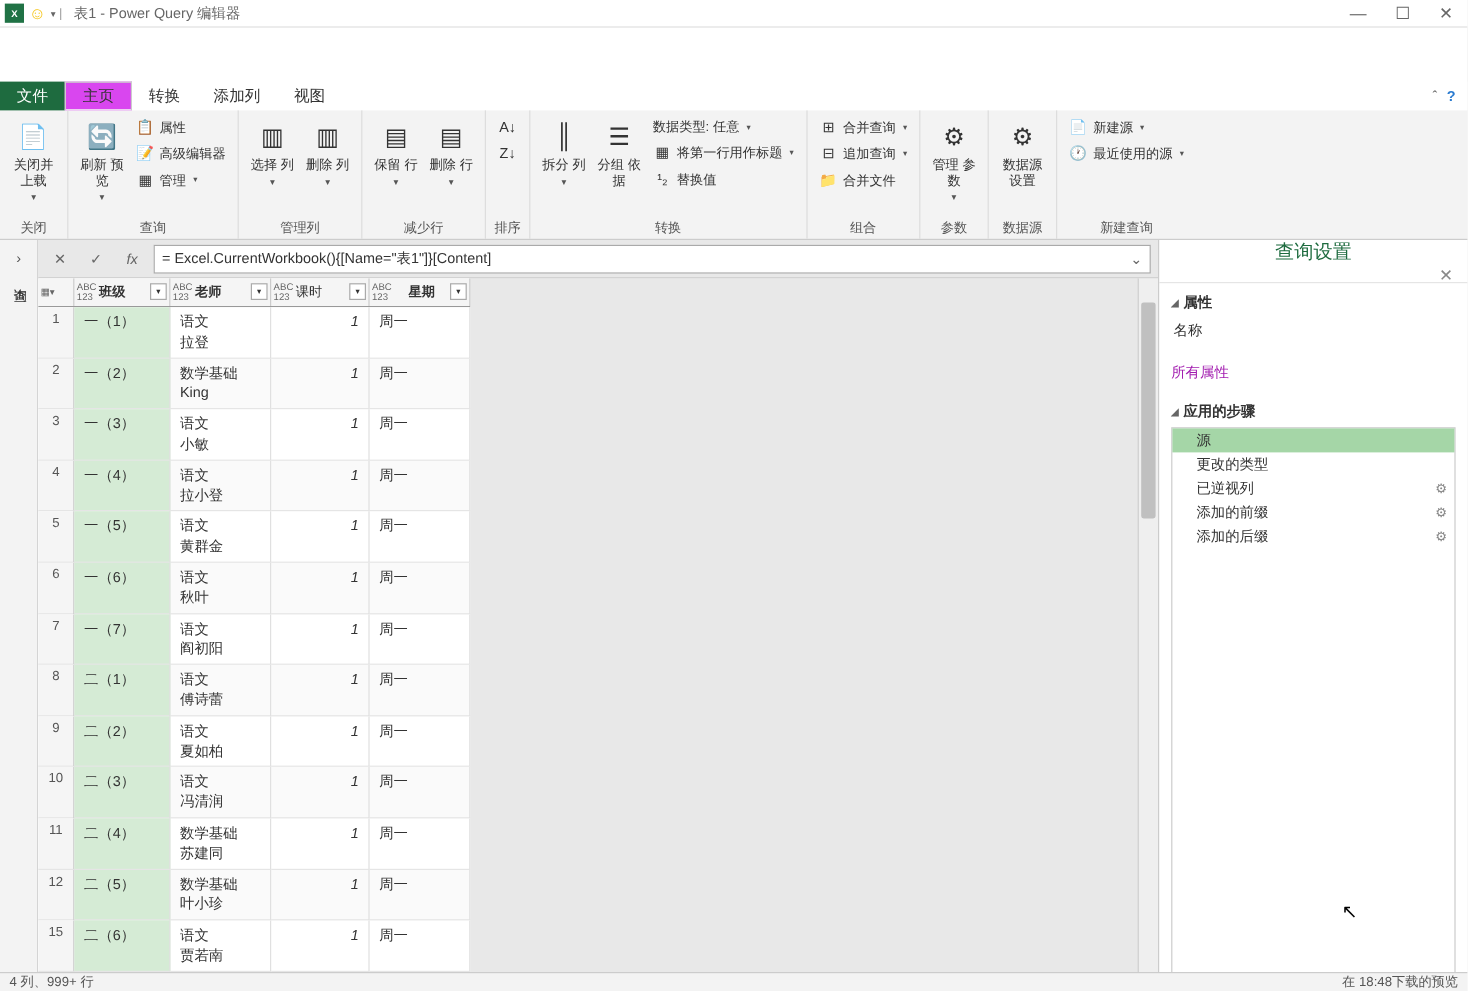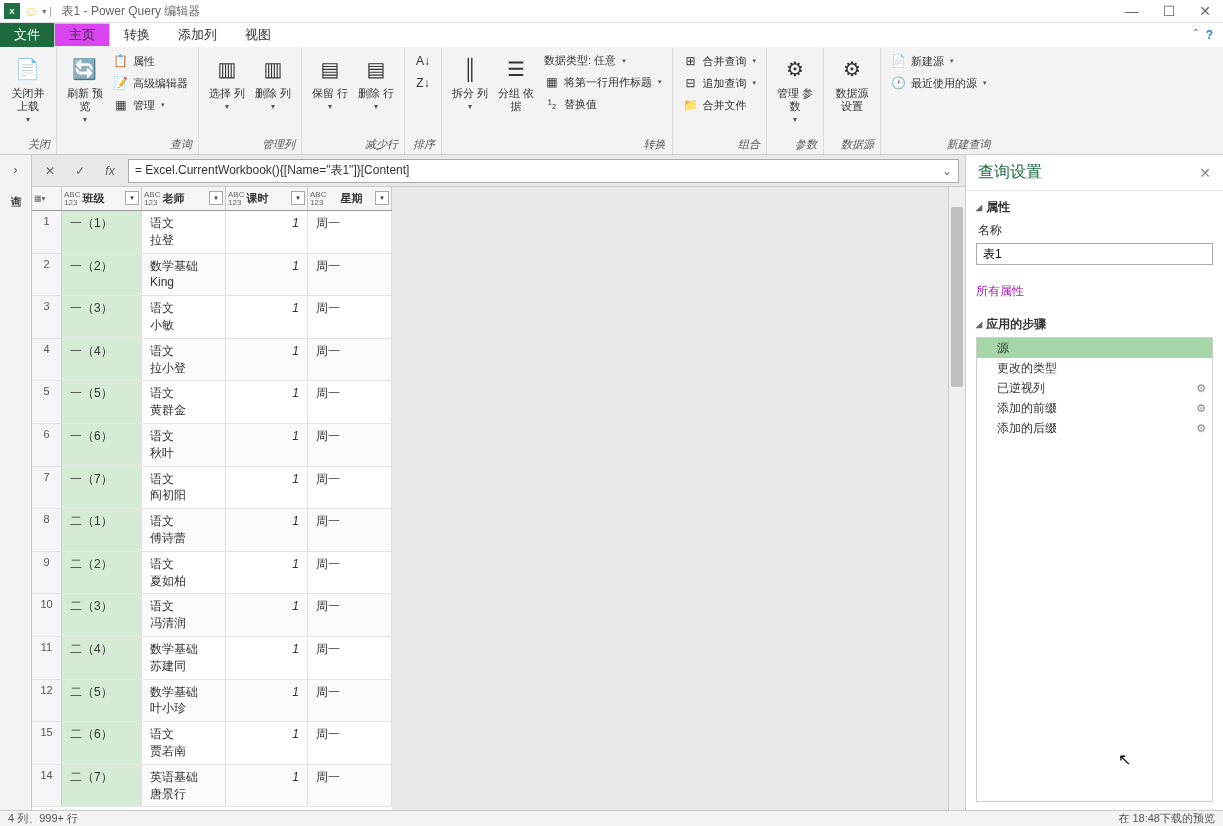--- a/index.html
+++ b/index.html
@@ -8,31 +8,31 @@
 
 .titlebar { height: 23px; background: #fff; display: flex; align-items: center; padding: 0 4px; border-bottom: 1px solid #e0e0e0; }
 .titlebar .app-icon { width: 16px; height: 16px; background: #207245; color: #fff; font-size: 8px; display: flex; align-items: center; justify-content: center; font-weight: bold; margin-right: 4px; }
 .titlebar .smiley { color: #f5c518; font-size: 14px; margin-right: 4px; }
 .titlebar .dd { color: #666; font-size: 8px; margin-right: 8px; }
 .titlebar .title-text { color: #666; font-size: 12px; }
 .titlebar .win-controls { margin-left: auto; display: flex; gap: 24px; color: #666; font-size: 14px; padding-right: 8px; }
 .titlebar .win-controls span { cursor: pointer; }
 
 
-.ribbon-tabs { height: 24px; display: flex; align-items: stretch; background: #fff; }
+.ribbon-tabs { height: 24px; display: flex; align-items: stretch; background: #fff; margin-top: 45px; }
 .ribbon-tabs .tab { padding: 0 14px; display: flex; align-items: center; font-size: 13px; cursor: pointer; }
 .ribbon-tabs .tab.file { background: #1e6b3f; color: #fff; }
 .ribbon-tabs .tab.active { border: 1px solid #ccc; border-bottom: 1px solid #f3f3f3; background: #d946ef; }
 .ribbon-tabs .help-right { margin-left: auto; display: flex; align-items: center; padding-right: 10px; gap: 8px; color: #666; }
 
 
 .ribbon { height: 108px; background: #f3f3f3; border-bottom: 1px solid #ccc; display: flex; align-items: stretch; }
 .ribbon-group { border-right: 1px solid #ddd; display: flex; flex-direction: column; padding: 4px 6px 2px; }
 .ribbon-group .group-content { flex: 1; display: flex; align-items: flex-start; gap: 2px; }
-.ribbon-group .group-label { text-align: right; font-size: 11px; color: #555; padding-top: 2px; font-style: italic; }
+.ribbon-group .group-label { text-align: center; font-size: 11px; color: #555; padding-top: 2px; }
 .rb-btn-lg { width: 44px; display: flex; flex-direction: column; align-items: center; gap: 2px; cursor: pointer; padding: 2px; }
 .rb-btn-lg .icon { width: 32px; height: 32px; display: flex; align-items: center; justify-content: center; font-size: 20px; }
 .rb-btn-lg .lbl { font-size: 11px; text-align: center; line-height: 1.2; }
 .rb-btn-lg .dd-arrow { font-size: 8px; color: #555; }
 .rb-col { display: flex; flex-direction: column; gap: 2px; }
 .rb-btn-sm { display: flex; align-items: center; gap: 4px; font-size: 11px; cursor: pointer; padding: 2px 4px; white-space: nowrap; }
 .rb-btn-sm .icon { width: 16px; height: 16px; display: flex; align-items: center; justify-content: center; font-size: 12px; }
 .rb-btn-sm .dd-arrow { font-size: 7px; color: #555; margin-left: 2px; }
 
 
@@ -61,21 +61,21 @@
 .gw-row .cell { border-right: 1px solid #e0e0e0; border-bottom: 1px solid #e5e5e5; padding: 4px 8px; font-size: 12px; line-height: 1.4; overflow: hidden; }
 .gw-row .cell.c0 { width: 80px; background: #d5ebd5; }
 .gw-row .cell.c1 { width: 84px; }
 .gw-row .cell.c2 { width: 82px; text-align: right; font-style: italic; }
 .gw-row .cell.c3 { width: 84px; }
 .grid-scrollbar { width: 17px; background: #efefef; border-left: 1px solid #ccc; position: relative; }
 .grid-scrollbar .thumb { position: absolute; top: 20px; left: 2px; right: 2px; height: 180px; background: #c0c0c0; border-radius: 2px; }
 
 
 .right-panel { width: 258px; background: #fff; border-left: 1px solid #ccc; display: flex; flex-direction: column; }
-.rp-header { height: 36px; display: flex; align-items: center; padding: 0 12px; border-bottom: 1px solid #e5e5e5; color: #1e6b3f; font-size: 16px; }
+.rp-header { height: 36px; display: flex; align-items: center; padding: 0 12px; border-bottom: 1px solid #e5e5e5; color: #1e6b3f; font-size: 16px; flex-direction: column; }
 .rp-header .close { margin-left: auto; color: #888; cursor: pointer; font-size: 14px; }
 .rp-section { padding: 8px 10px; }
 .rp-section-h { font-size: 12px; font-weight: bold; color: #333; cursor: pointer; display: flex; align-items: center; gap: 4px; }
 .rp-section-h::before { content: '◢'; font-size: 8px; color: #666; }
 .rp-label { font-size: 12px; margin: 6px 2px 4px; }
 .rp-input { width: 100%; height: 22px; border: 1px solid #aaa; padding: 0 6px; font-size: 12px; }
 .rp-link { color: #a21caf; font-size: 12px; margin-top: 18px; display: block; cursor: pointer; }
 .step-list { border: 1px solid #ccc; margin-top: 4px; flex: 1;}
 .step-item { padding: 4px 20px; font-size: 12px; cursor: pointer; display: flex; align-items: center; position: relative; height: 20px;}
 .step-item.active { background: #a5d6a7; }
@@ -330,21 +330,21 @@
               <span style="font-weight:bold;">班级</span>
               <span class="col-dd">▾</span>
             </div>
             <div class="gh-cell" style="width: 84px;">
               <span class="type-ico">ABC<br>123</span>
               <span style="font-weight:bold;font-family:Liberation Serif, serif;">老师</span>
               <span class="col-dd">▾</span>
             </div>
             <div class="gh-cell" style="width: 82px;">
               <span class="type-ico">ABC<br>123</span>
-              <span style="font-weight:bold;">课时</span>
+              <span style="font-weight:normal;">课时</span>
               <span class="col-dd">▾</span>
             </div>
             <div class="gh-cell" style="width: 84px;">
               <span class="type-ico">ABC<br>123</span>
               <span style="font-weight:bold;margin-left:12px;">星期</span>
               <span class="col-dd">▾</span>
             </div>
           </div>
         <div id="grid-body">
             <div class="gw-row">
@@ -457,21 +457,20 @@
   <div class="right-panel">
     <div class="rp-header">
       <span>查询设置</span>
       <span class="close">✕</span>
     </div>
     <div class="rp-section">
       <div class="rp-section-h">
           <span>属性</span>
         </div>
       <div class="rp-label">名称</div>
-      <input class="rp-input" value="表1" style="">
       <a class="rp-link">所有属性</a>
     </div>
     <div class="rp-section" style="flex:1;display:flex;flex-direction:column;">
       <div class="rp-section-h">
           <span>应用的步骤</span>
         </div>
       <div class="step-list" id="steps-list">
           <div class="step-item active">
             <span>源</span>
           </div>

